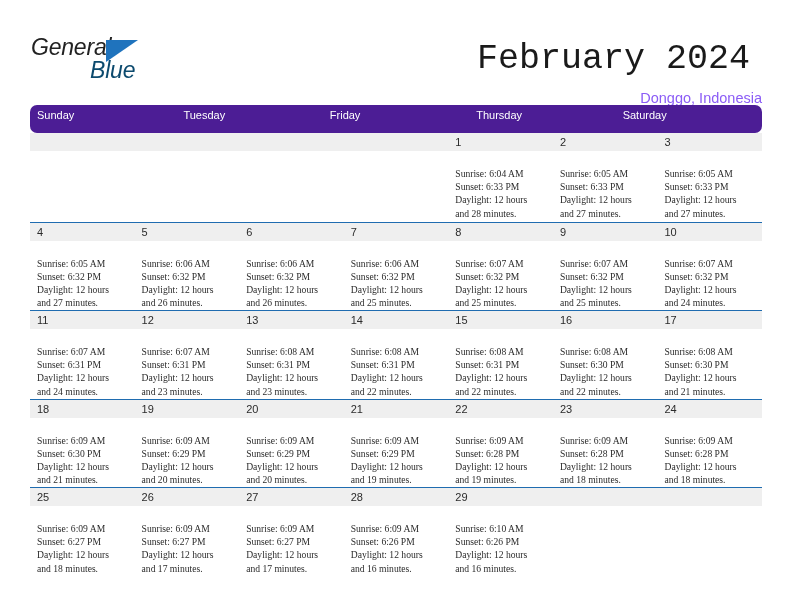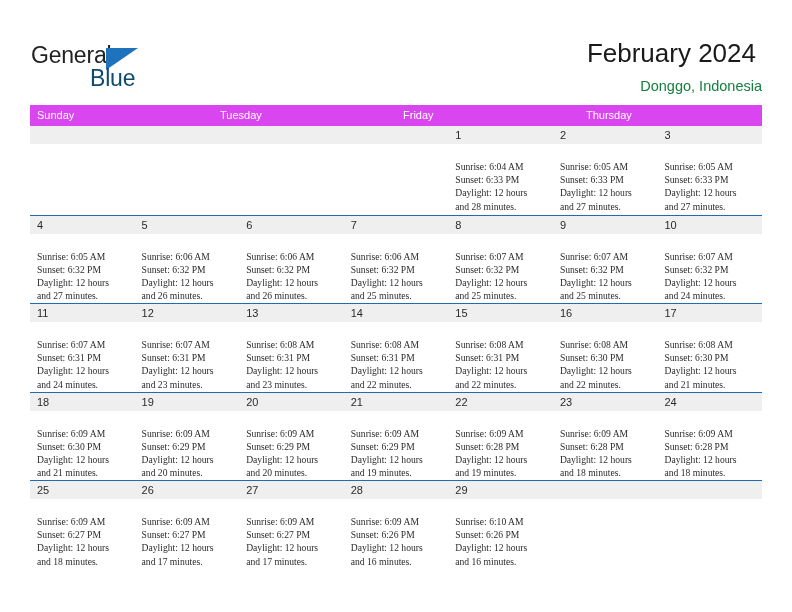--- a/index.html
+++ b/index.html
@@ -24,23 +24,24 @@
   .header {
     position: absolute;
     left: 30px;
     top: 30px;
     right: 30px;
     height: 70px;
   }
   .brand {
     position: absolute;
     left: 0;
-    top: 12px;
+    top: 4px;
     width: 220px;
     height: 56px;
+    font-style: italic;
   }
   .brand-general {
     position: absolute;
     left: 1px;
     top: 0px;
     font-size: 23px;
     line-height: 26px;
     color: #222222;
     letter-spacing: -0.2px;
     font-family: "Liberation Sans", sans-serif;
@@ -65,47 +66,48 @@
     font-family: "Liberation Sans", sans-serif;
   }
 
   .title-block {
     position: absolute;
     right: 0;
     top: 0;
     text-align: right;
   }
   .cal-title {
-    font-size: 26px;
+    font-size: 35px;
     line-height: 34px;
     color: #1a1a1a;
     font-weight: normal;
-    margin: 6px;
-    font-family: Liberation Sans, sans-serif;
+    margin: 12px;
+    font-family: Liberation Mono, monospace;
   }
   .cal-subtitle {
     font-size: 14.5px;
     line-height: 20px;
-    color: #15803d;
+    color: #8b5cf6;
     margin: 4px 0 0 0;
     font-family: "Liberation Sans", sans-serif;
   }
 
   
   .calendar {
     position: absolute;
     left: 30px;
     top: 105px;
     width: 732px;
   }
   .dow-row {
     display: flex;
     width: 100%;
-    background: #d946ef;
-    height: 21px;
+    background: #4c1d95;
+    height: 28px;
+    border-radius: 7px;
   }
   .dow-cell {
     flex: 1 1 0;
     color: #ffffff;
     font-size: 11px;
     line-height: 21px;
     padding-left: 7px;
     box-sizing: border-box;
     white-space: nowrap;
     overflow: hidden;
@@ -167,20 +169,21 @@
     </div>
   </div>
 
   <div class="calendar">
 
     <div class="dow-row">
       <div class="dow-cell">Sunday</div>
       <div class="dow-cell">Tuesday</div>
       <div class="dow-cell">Friday</div>
       <div class="dow-cell">Thursday</div>
+      <div class="dow-cell">Saturday</div>
     </div>
 
     <div id="weeks-container">
         <div class="week-row">
           <div class="day-cell empty">
             <div class="day-num-band"></div>
           </div>
           <div class="day-cell empty">
             <div class="day-num-band"></div>
           </div>

